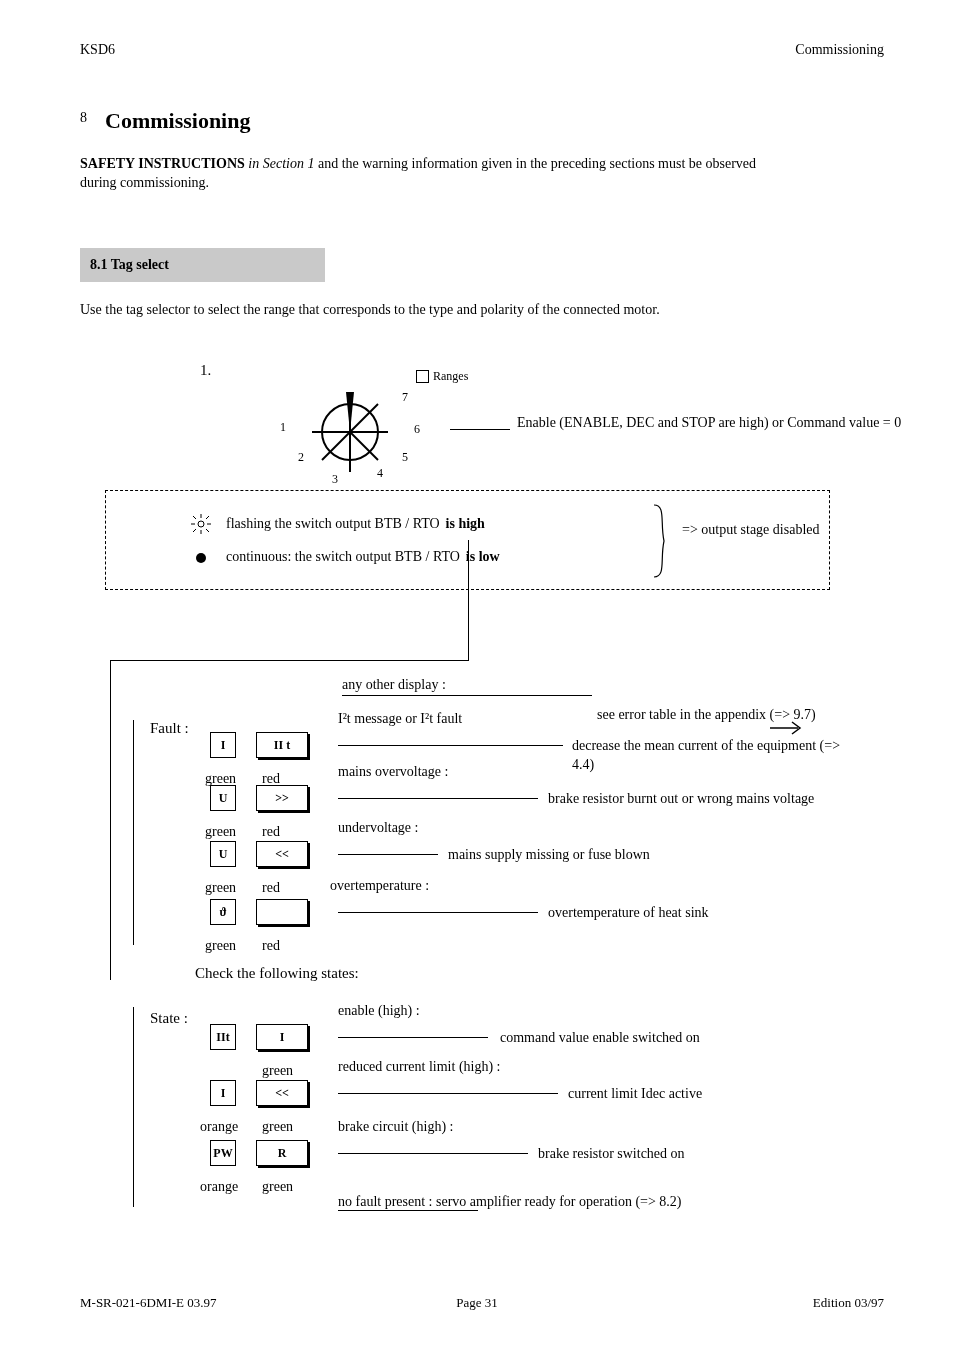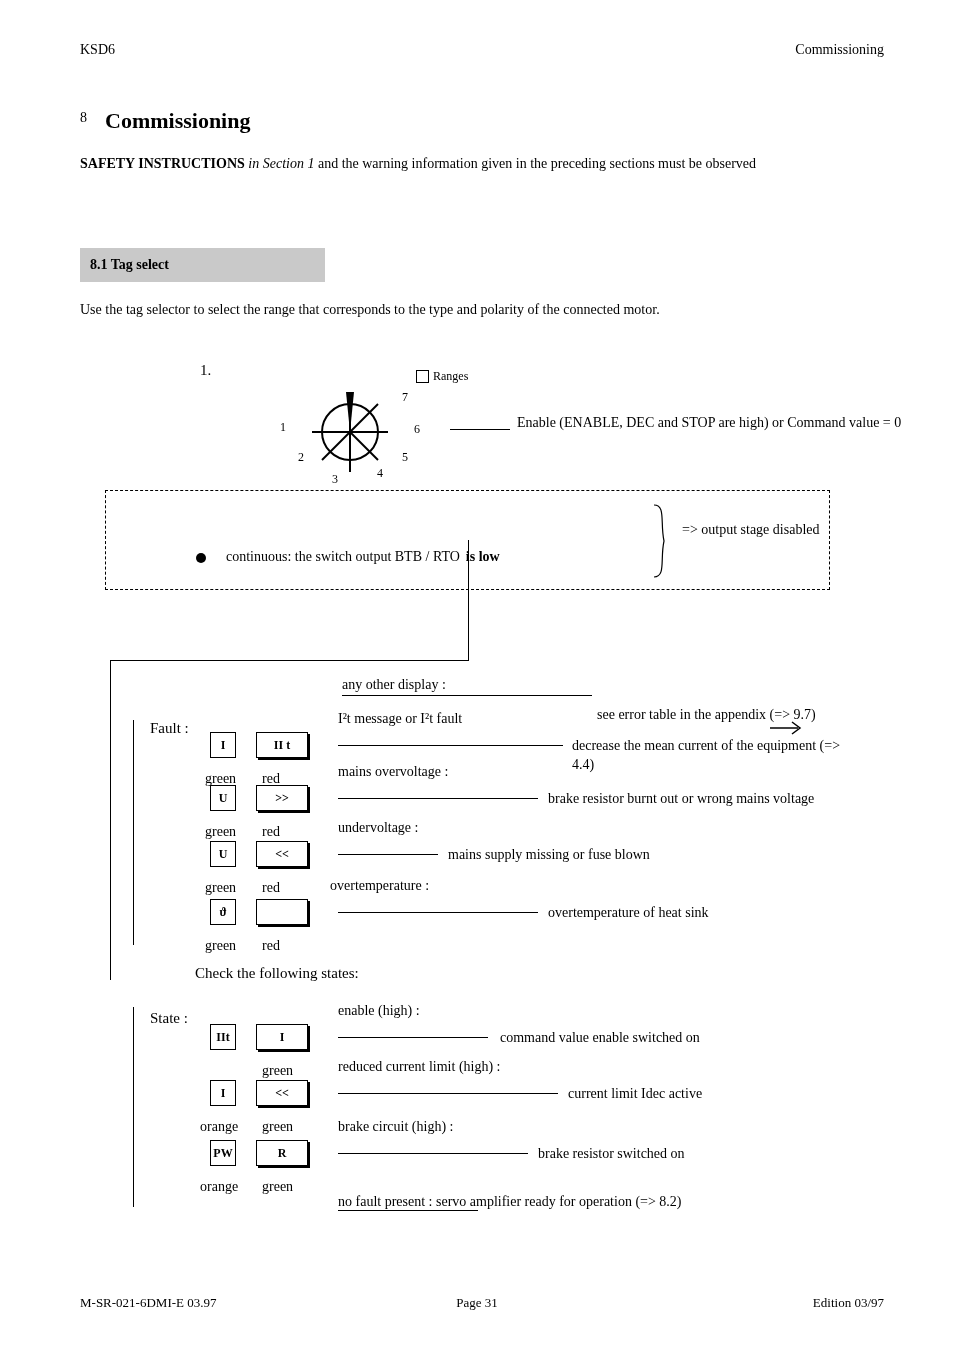--- a/index.html
+++ b/index.html
@@ -111,20 +111,21 @@
 
   <div class="page-prefix">8</div>
   <div class="page-title">Commissioning</div>
 
   <div class="sec-block">
     <div class="sec-text">
       <span style="font-weight:bold">SAFETY INSTRUCTIONS</span>
       <span class="italic">in Section 1</span>
       <span> and the warning information given in the preceding sections must be observed</span>
     </div>
+    <div class="sec-text">during commissioning.</div>
   </div>
 
   <div class="tag-box">
     <span class="tag-text">8.1 Tag select</span>
   </div>
   <div class="tag-intro">Use the tag selector to select the range that corresponds to the type and polarity of the connected motor.</div>
 
   <div class="knob-area">
     <div class="knob-step">1.</div>
     <svg class="dialsvg" width="120" height="120" viewBox="0 0 120 120">
@@ -148,20 +149,39 @@
     <div class="knob-tick tick-6">6</div>
     <div class="knob-tick tick-7">7</div>
     <div class="sq"></div>
     <div class="sq-lbl">Ranges</div>
     <div class="leader1"></div>
     <div class="knob-cap">Enable (ENABLE, DEC and STOP are high)
 or Command value = 0</div>
   </div>
 
   <div class="dash-panel">
+    <div class="dp-row dp-row1">
+      <span class="dp-icon">
+        <svg width="22" height="22" viewBox="0 0 22 22">
+            <g stroke="#000" stroke-width="1">
+          <circle cx="11" cy="11" r="3" fill="none"></circle>
+          <line x1="11" y1="1" x2="11" y2="5"></line>
+              <line x1="11" y1="17" x2="11" y2="21"></line>
+          <line x1="1" y1="11" x2="5" y2="11"></line>
+              <line x1="17" y1="11" x2="21" y2="11"></line>
+          <line x1="3" y1="3" x2="6" y2="6"></line>
+              <line x1="16" y1="16" x2="19" y2="19"></line>
+          <line x1="3" y1="19" x2="6" y2="16"></line>
+              <line x1="16" y1="6" x2="19" y2="3"></line>
+        </g>
+          </svg>
+      </span>
+      <span>flashing the switch output  BTB / RTO</span>
+      <span class="dp-led">is high</span>
+    </div>
     <div class="dp-row dp-row2">
       <span class="dp-icon">
         <svg width="16" height="16" viewBox="0 0 16 16">
             <circle cx="8" cy="8" r="5" fill="#000"></circle>
           </svg>
       </span>
       <span>continuous: the switch output  BTB / RTO</span>
       <span class="dp-led">is low</span>
     </div>
     <svg class="brace" width="22" height="76" viewBox="0 0 22 76">

